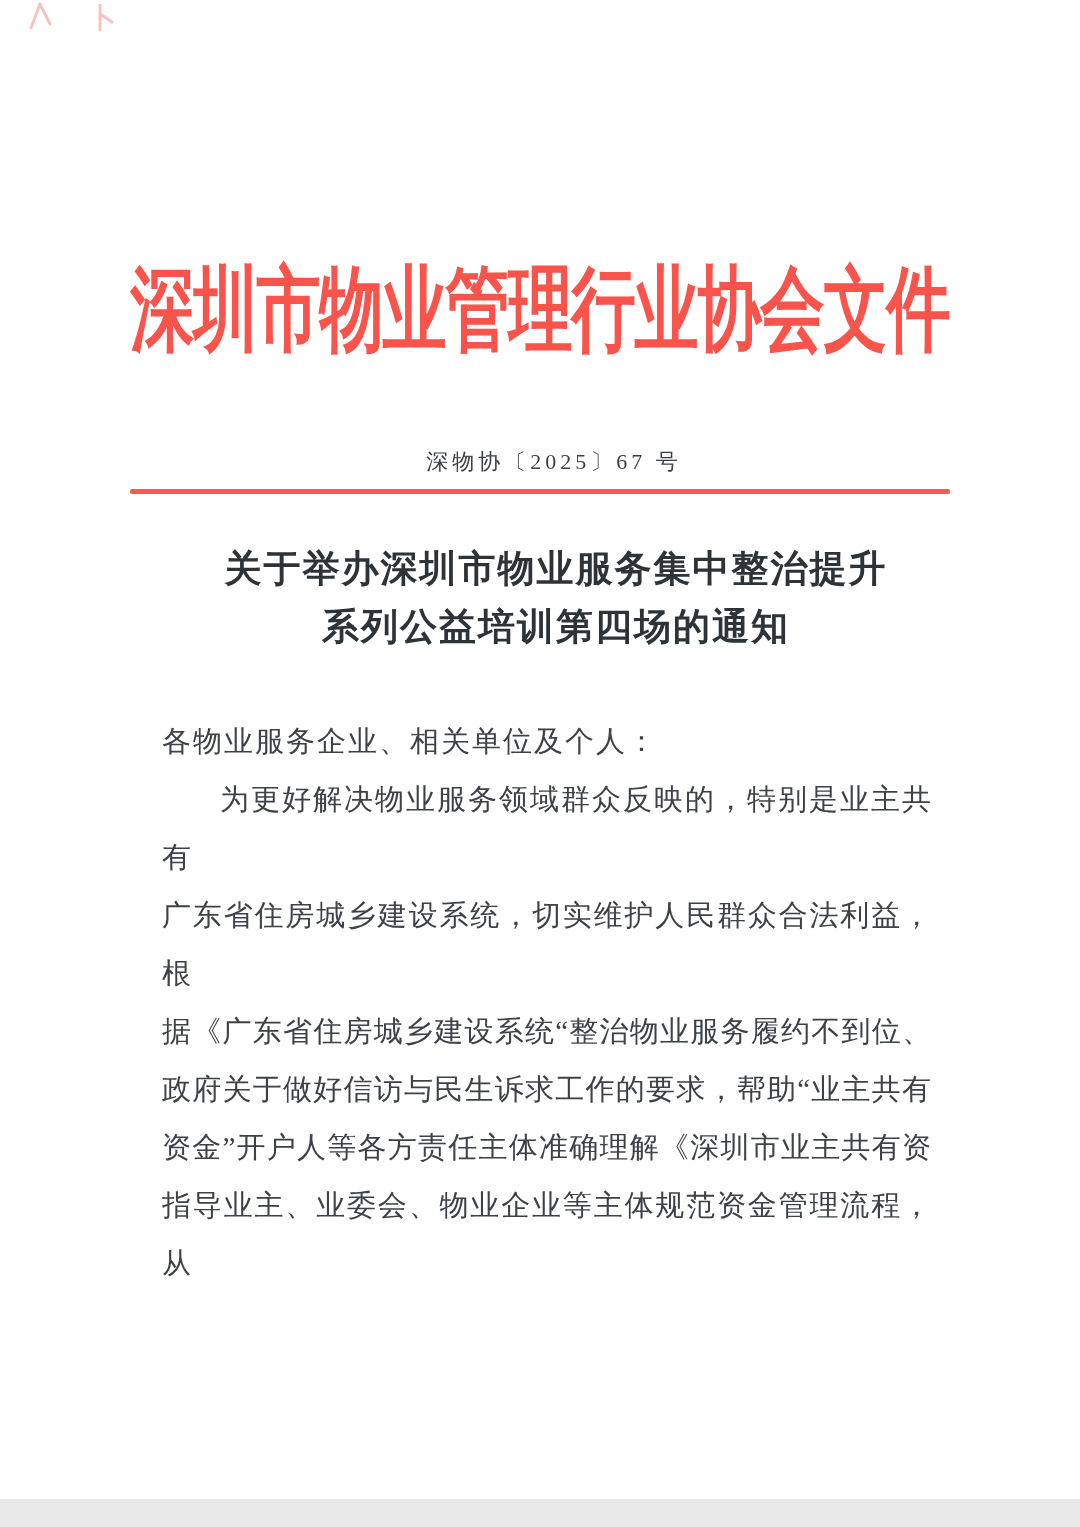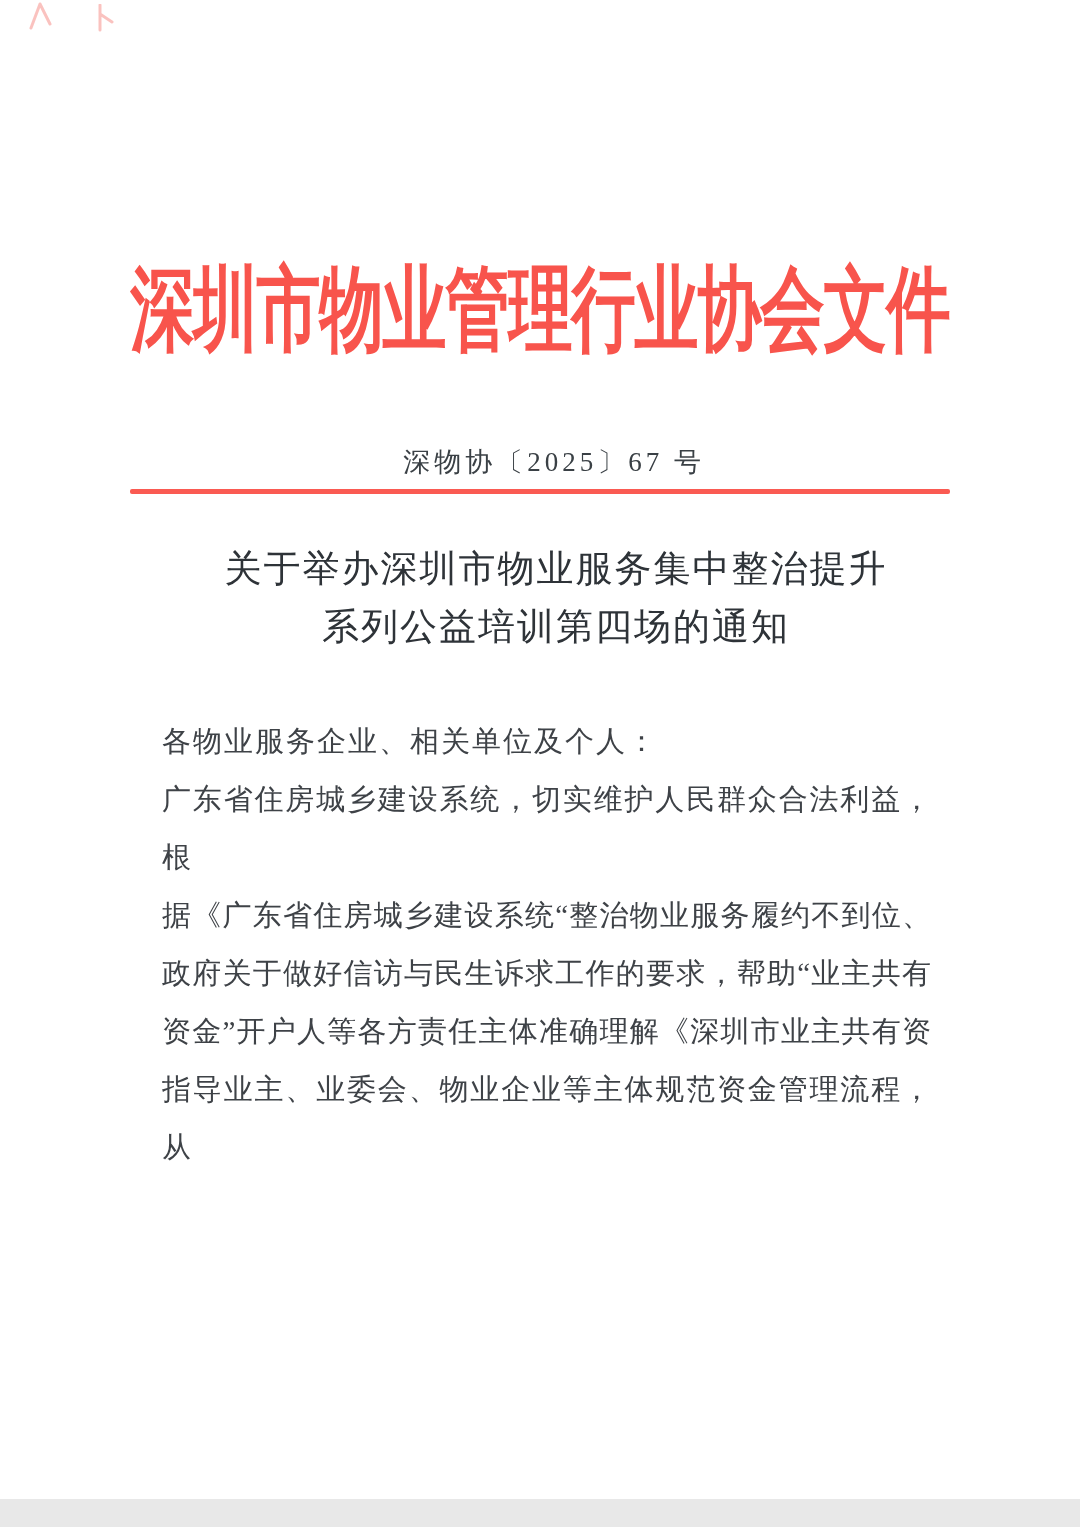--- a/index.html
+++ b/index.html
@@ -37,41 +37,41 @@
     transform: scaleY(1.45);
     transform-origin: center;
   }
 
   
   .doc-number {
     margin-top: 80px;
     height: 32px;
     line-height: 32px;
     text-align: center;
-    font-size: 27px;
+    font-size: 22px;
     letter-spacing: 4px;
     color: #3a4045;
     padding-left: 28px;
   }
 
   
   .red-rule {
     width: 820px;
     height: 5px;
     margin: 11px auto 0 auto;
     background: #FA5A52;
     border-radius: 2px;
   }
 
   
   .doc-title {
     margin-top: 46px;
     text-align: center;
     font-size: 37px;
-    font-weight: normal;
+    font-weight: bold;
     letter-spacing: 2px;
     line-height: 58px;
     color: #2e3338;
     padding-left: 32px;
   }
 
   
   .body-text {
     margin: 56px auto 0 162px;
     width: 770px;
@@ -117,20 +117,21 @@
 
   <div class="red-rule"></div>
 
   <div class="doc-title">
     <div>关于举办深圳市物业服务集中整治提升</div>
     <div>系列公益培训第四场的通知</div>
   </div>
 
   <div class="body-text">
     <div class="salutation">各物业服务企业、相关单位及个人：</div>
+    <div class="body-line indent-first">为更好解决物业服务领域群众反映的，特别是业主共有</div>
     <div class="body-line">广东省住房城乡建设系统，切实维护人民群众合法利益，根</div>
     <div class="body-line">据《广东省住房城乡建设系统“整治物业服务履约不到位、</div>
     <div class="body-line">政府关于做好信访与民生诉求工作的要求，帮助“业主共有</div>
     <div class="body-line">资金”开户人等各方责任主体准确理解《深圳市业主共有资</div>
     <div class="body-line">指导业主、业委会、物业企业等主体规范资金管理流程，从</div>
 
   </div>
 
 </div>
 

